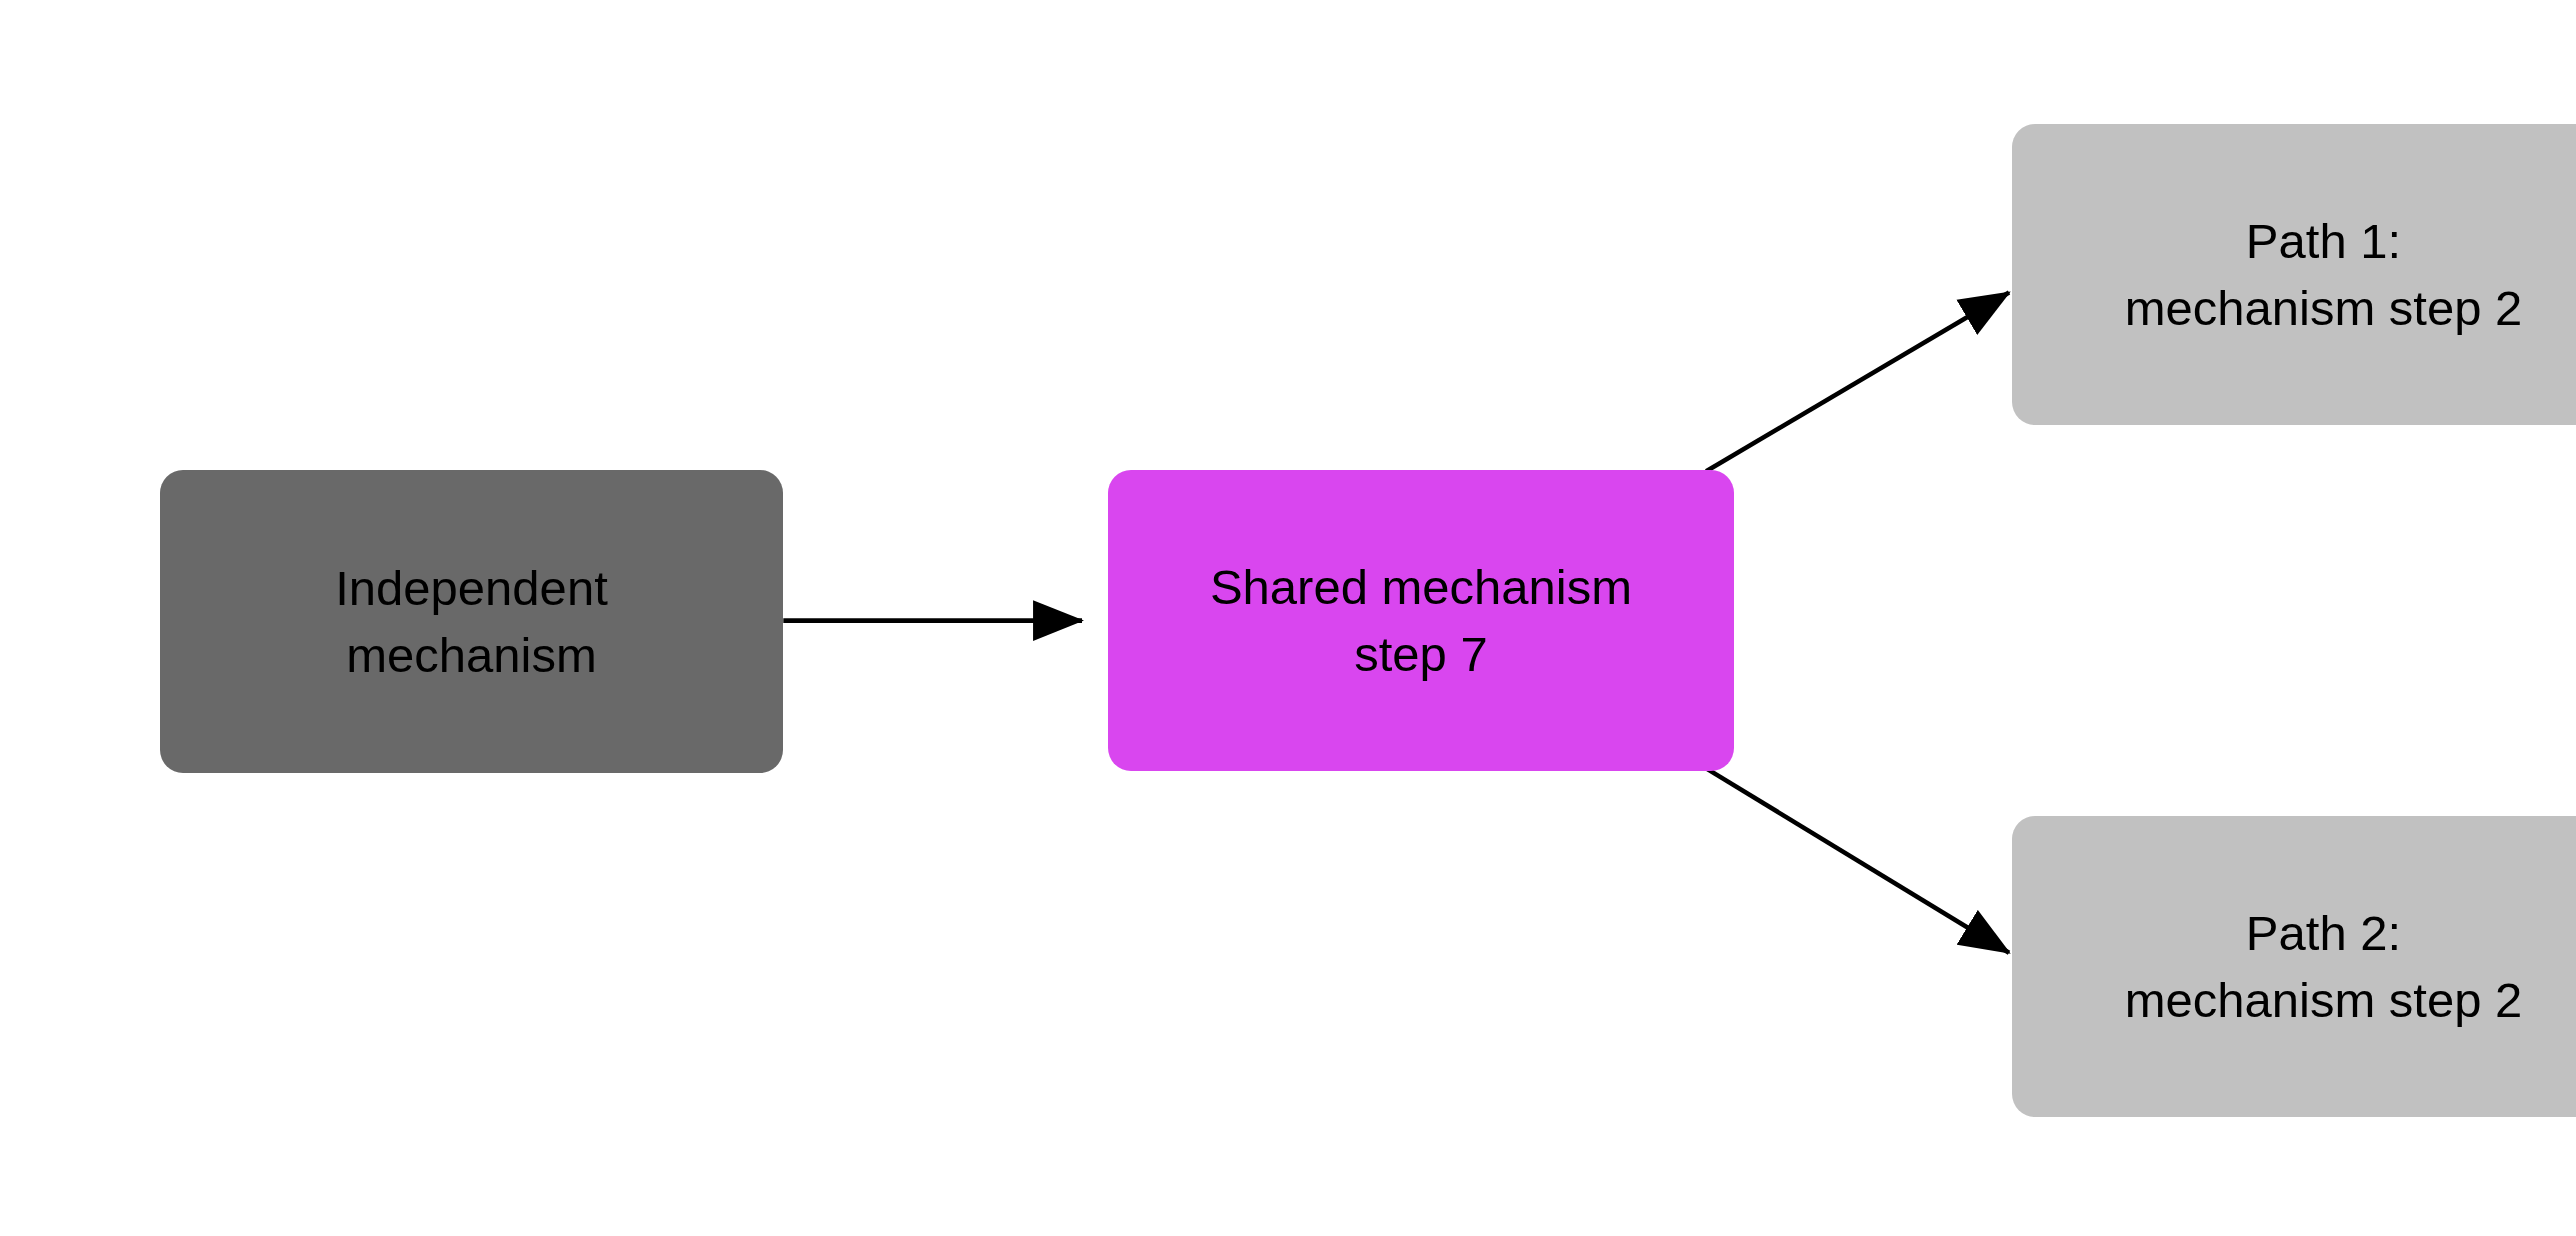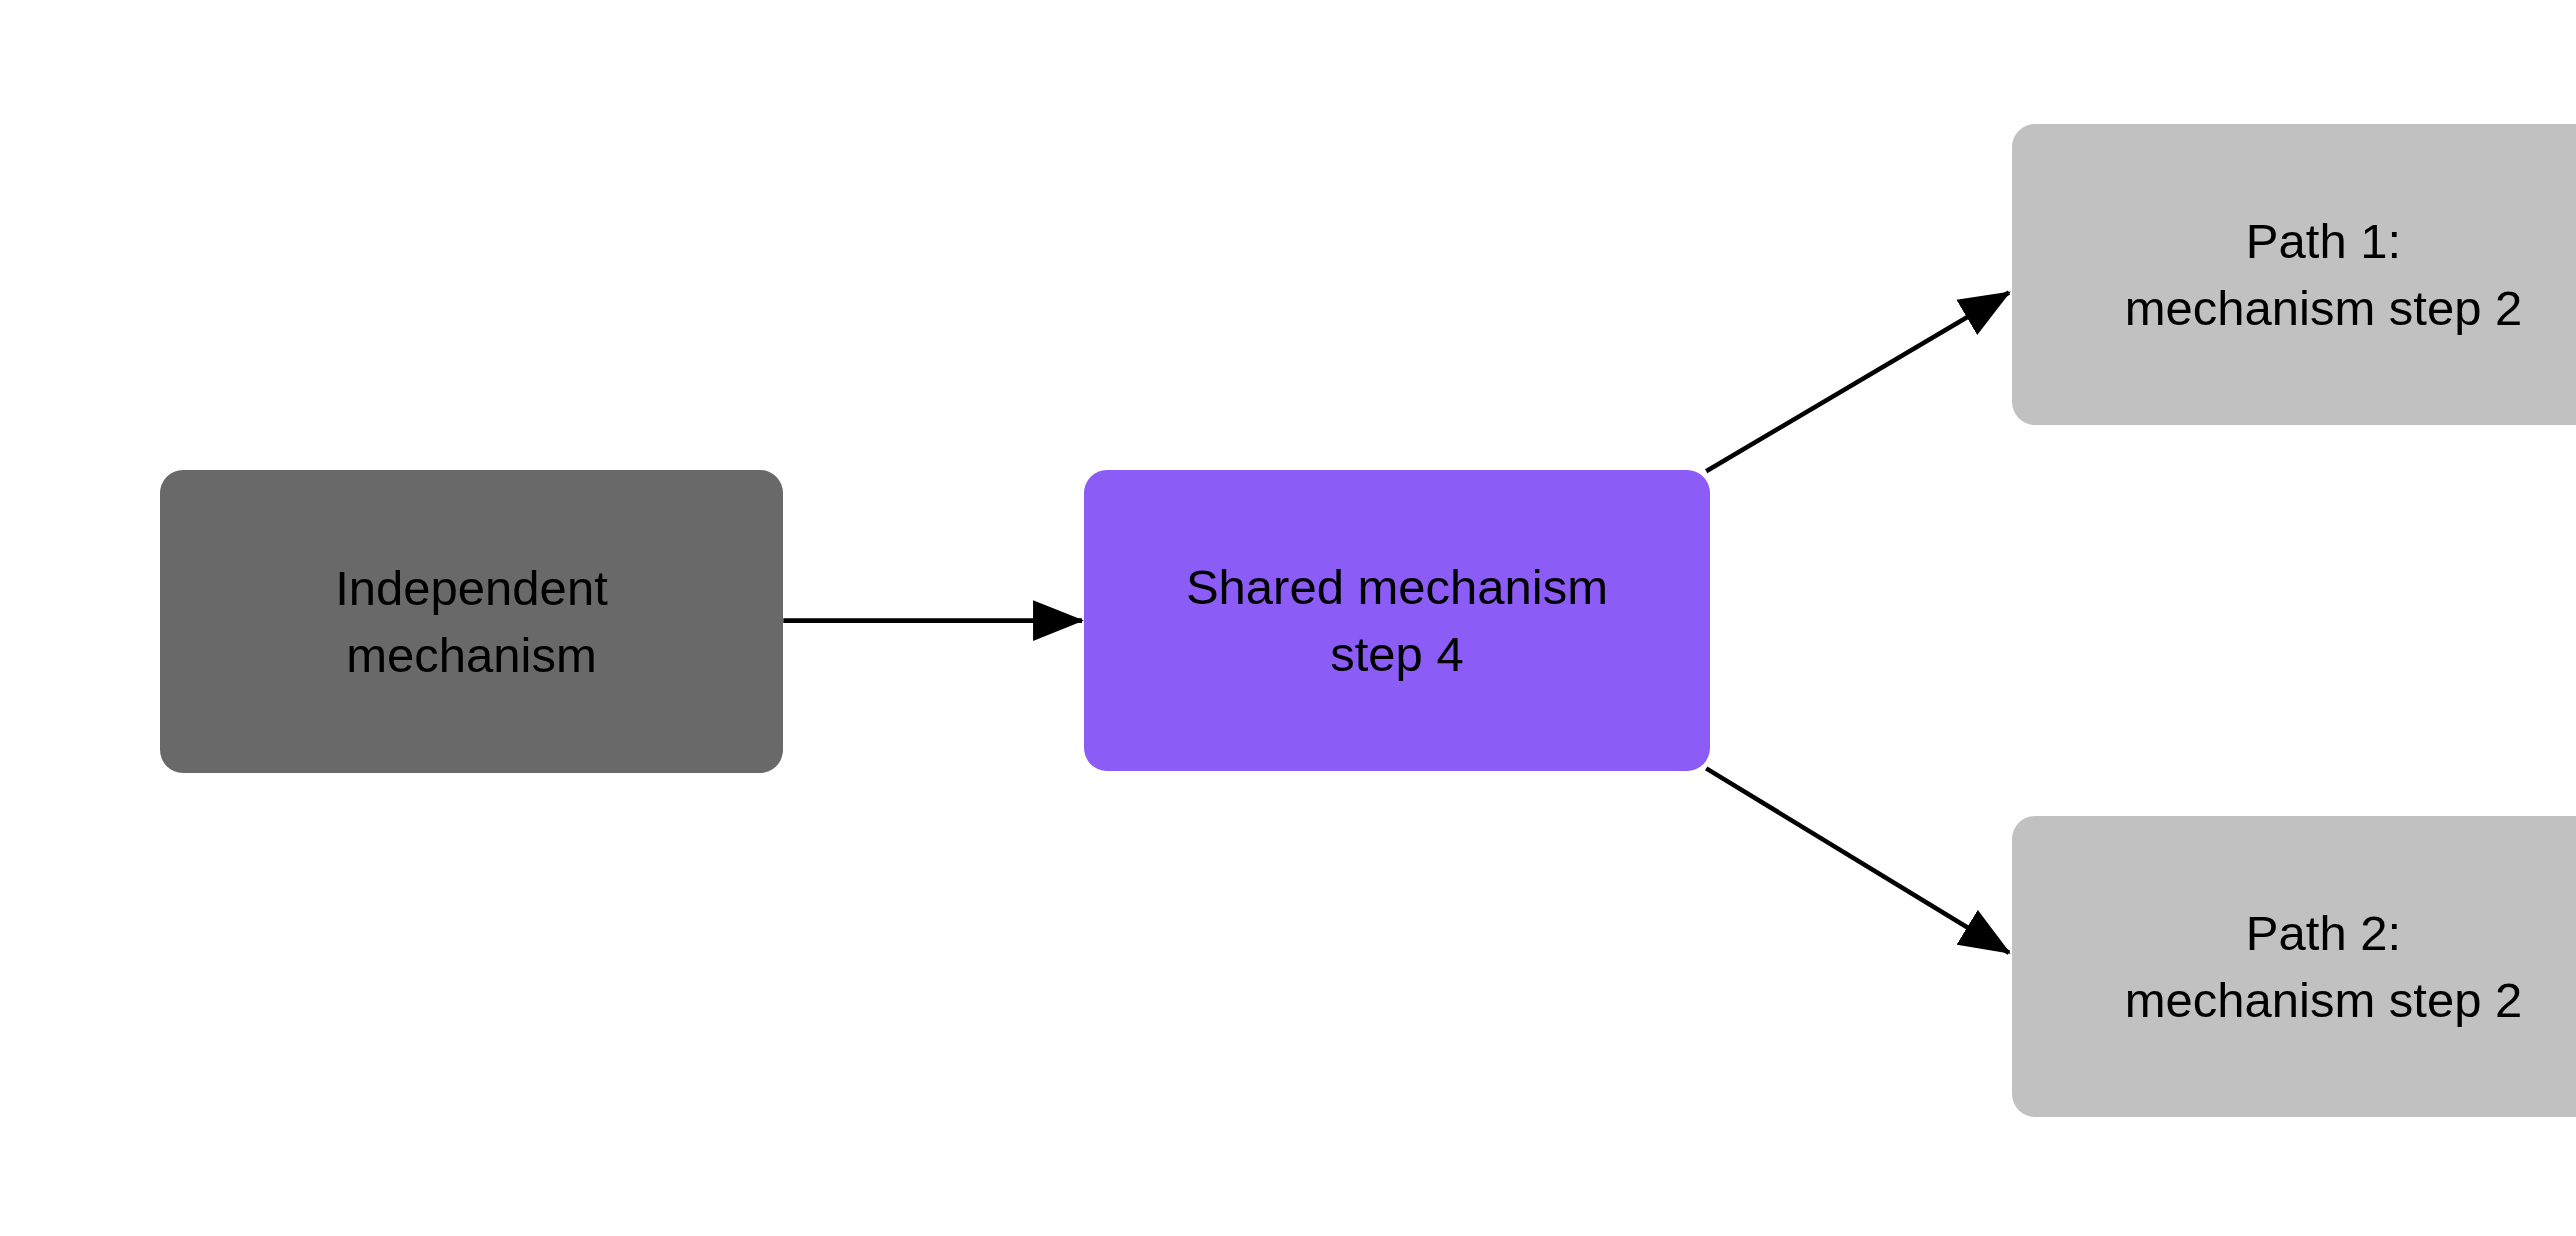--- a/index.html
+++ b/index.html
@@ -61,23 +61,23 @@
     <line x1="5115" y1="535" x2="5700" y2="910" stroke-width="9" marker-end="url(#arrowhead)" stroke="#000000"></line>
 
     <line x1="5112" y1="1872" x2="5700" y2="1497" stroke-width="9" marker-end="url(#arrowhead)" stroke="#000000"></line>
   </svg>
 
   <div class="node" id="node-independent" style="background-color: rgb(105, 105, 105);">
     <span>Independent</span>
     <span>mechanism</span>
   </div>
 
-  <div class="node" id="node-shared" style="background-color: #8b5cf6;">
+  <div class="node" id="node-shared" style="background-color: #d946ef; margin-left: 24px;">
     <span>Shared mechanism</span>
-    <span>step 4</span>
+    <span>step 7</span>
   </div>
 
   <div class="node" id="node-path1" style="background-color: rgb(193, 193, 193);">
     <span>Path 1:</span>
     <span>mechanism step 2</span>
   </div>
 
   <div class="node" id="node-path2" style="background-color: rgb(193, 193, 193);">
     <span>Path 2:</span>
     <span>mechanism step 2</span>

